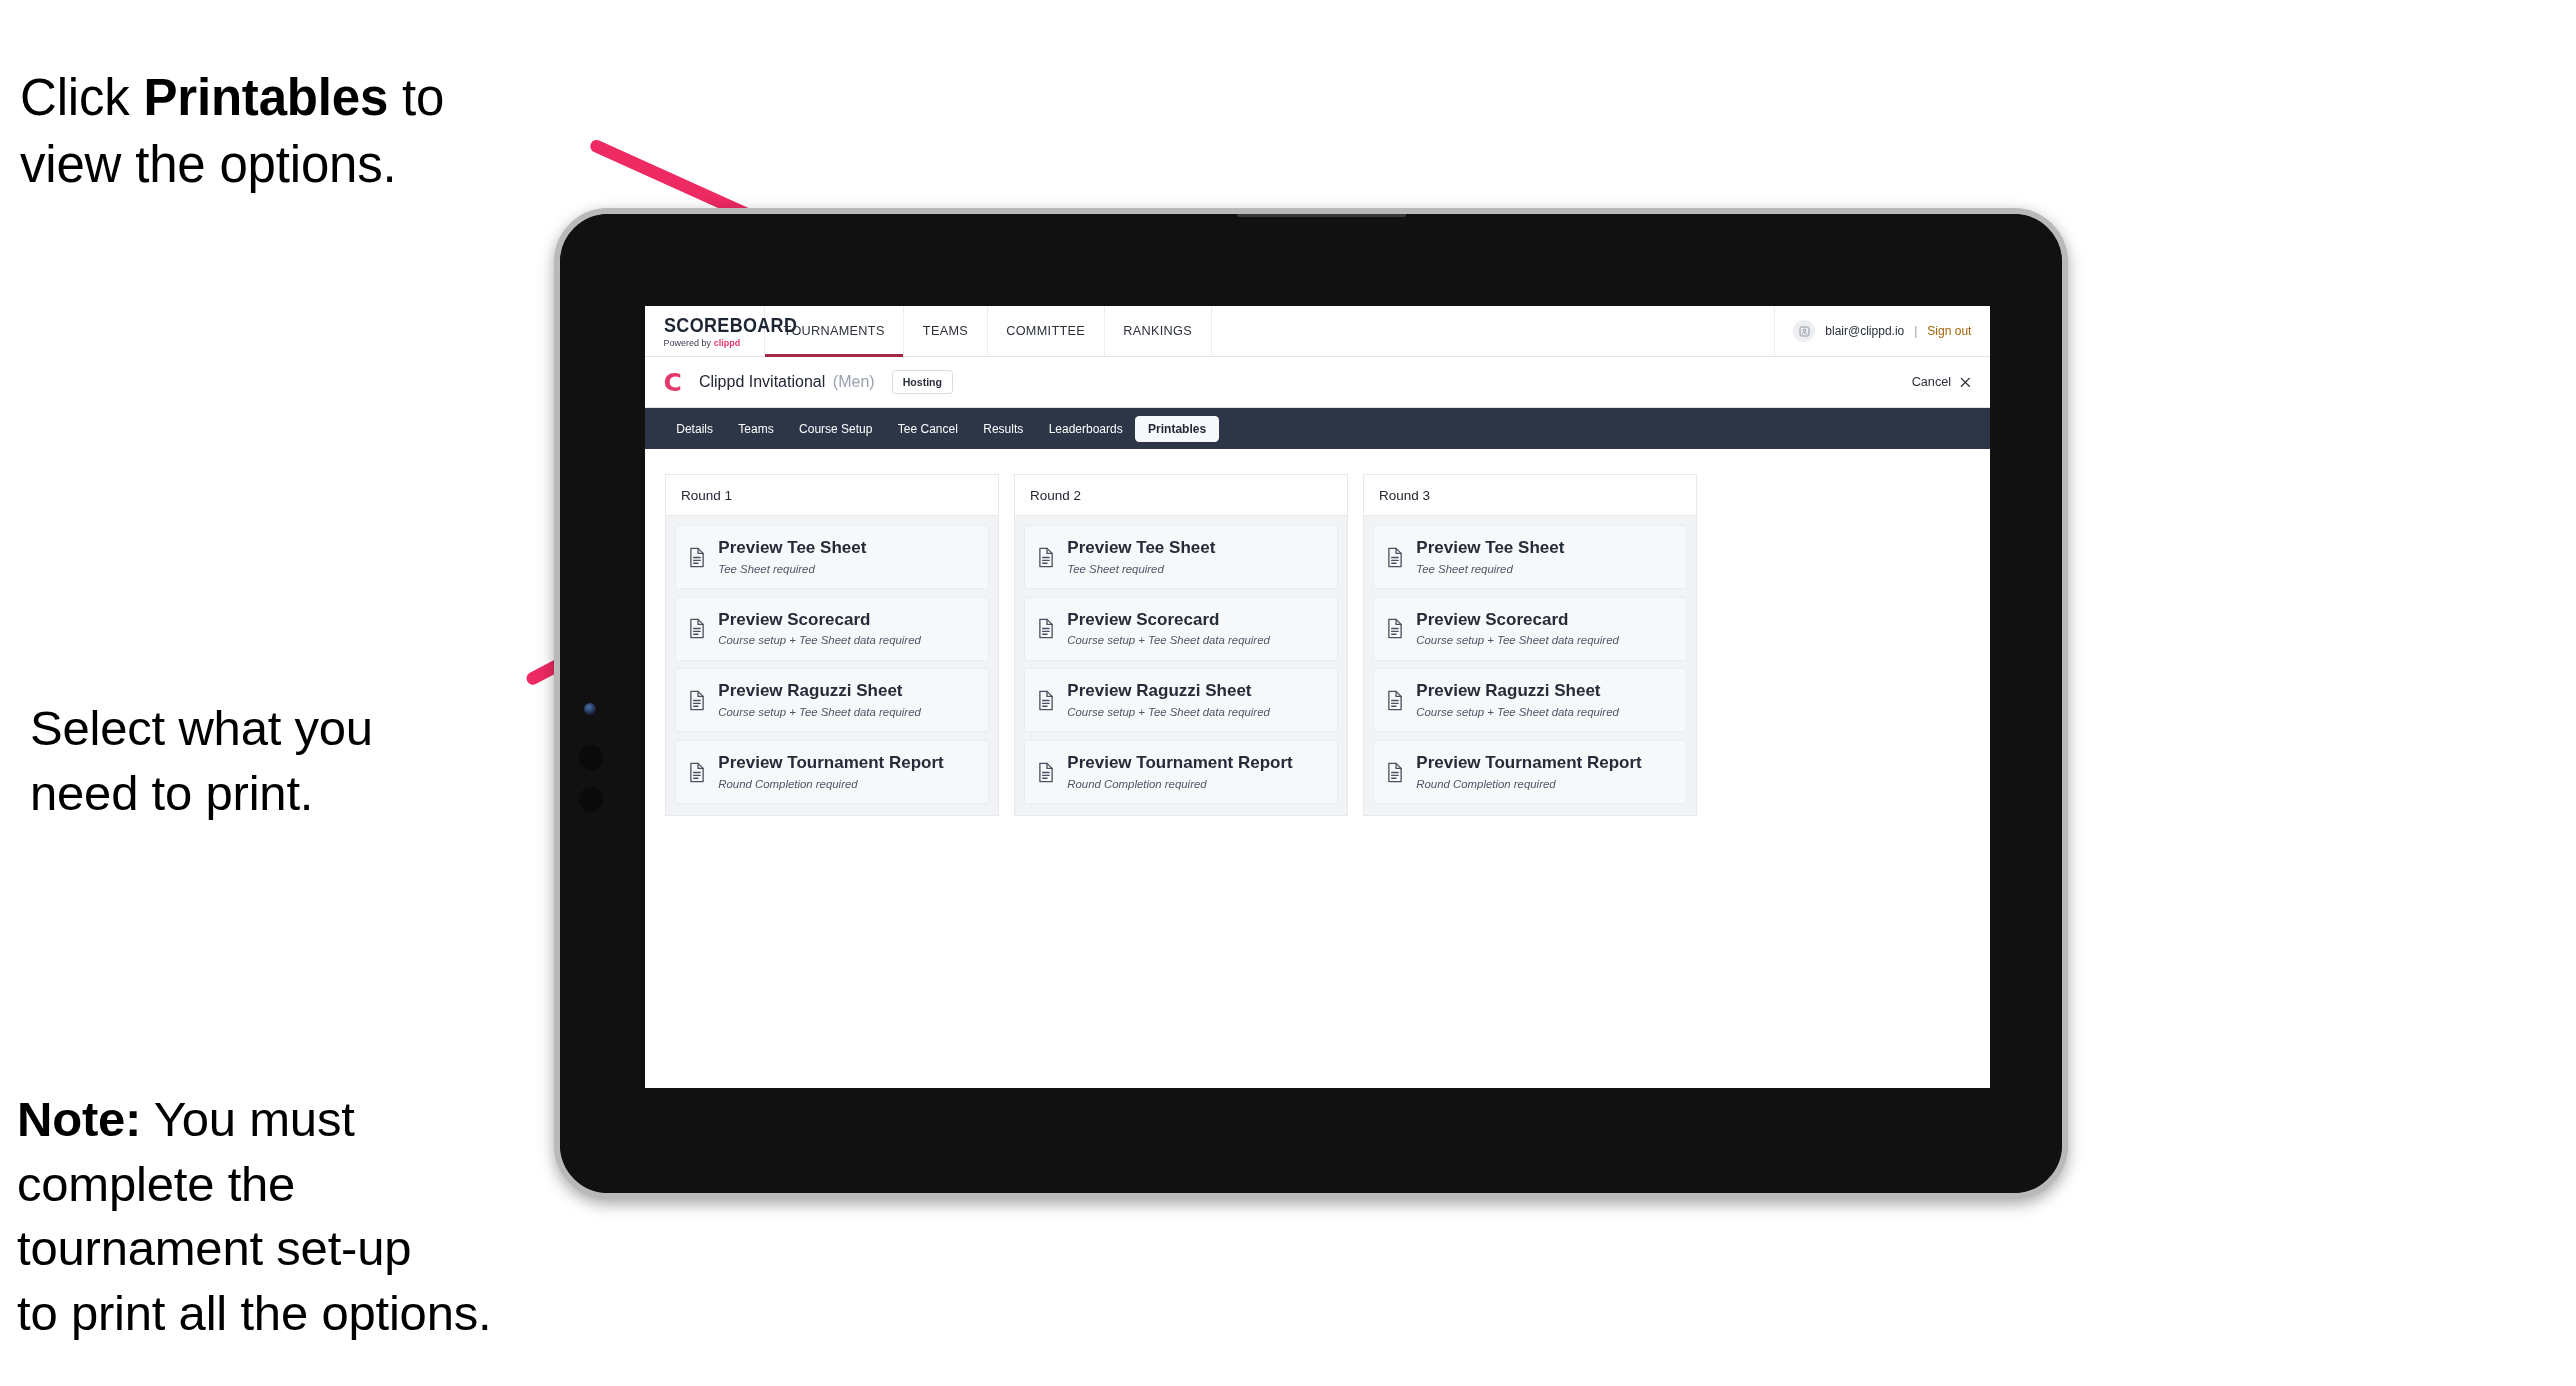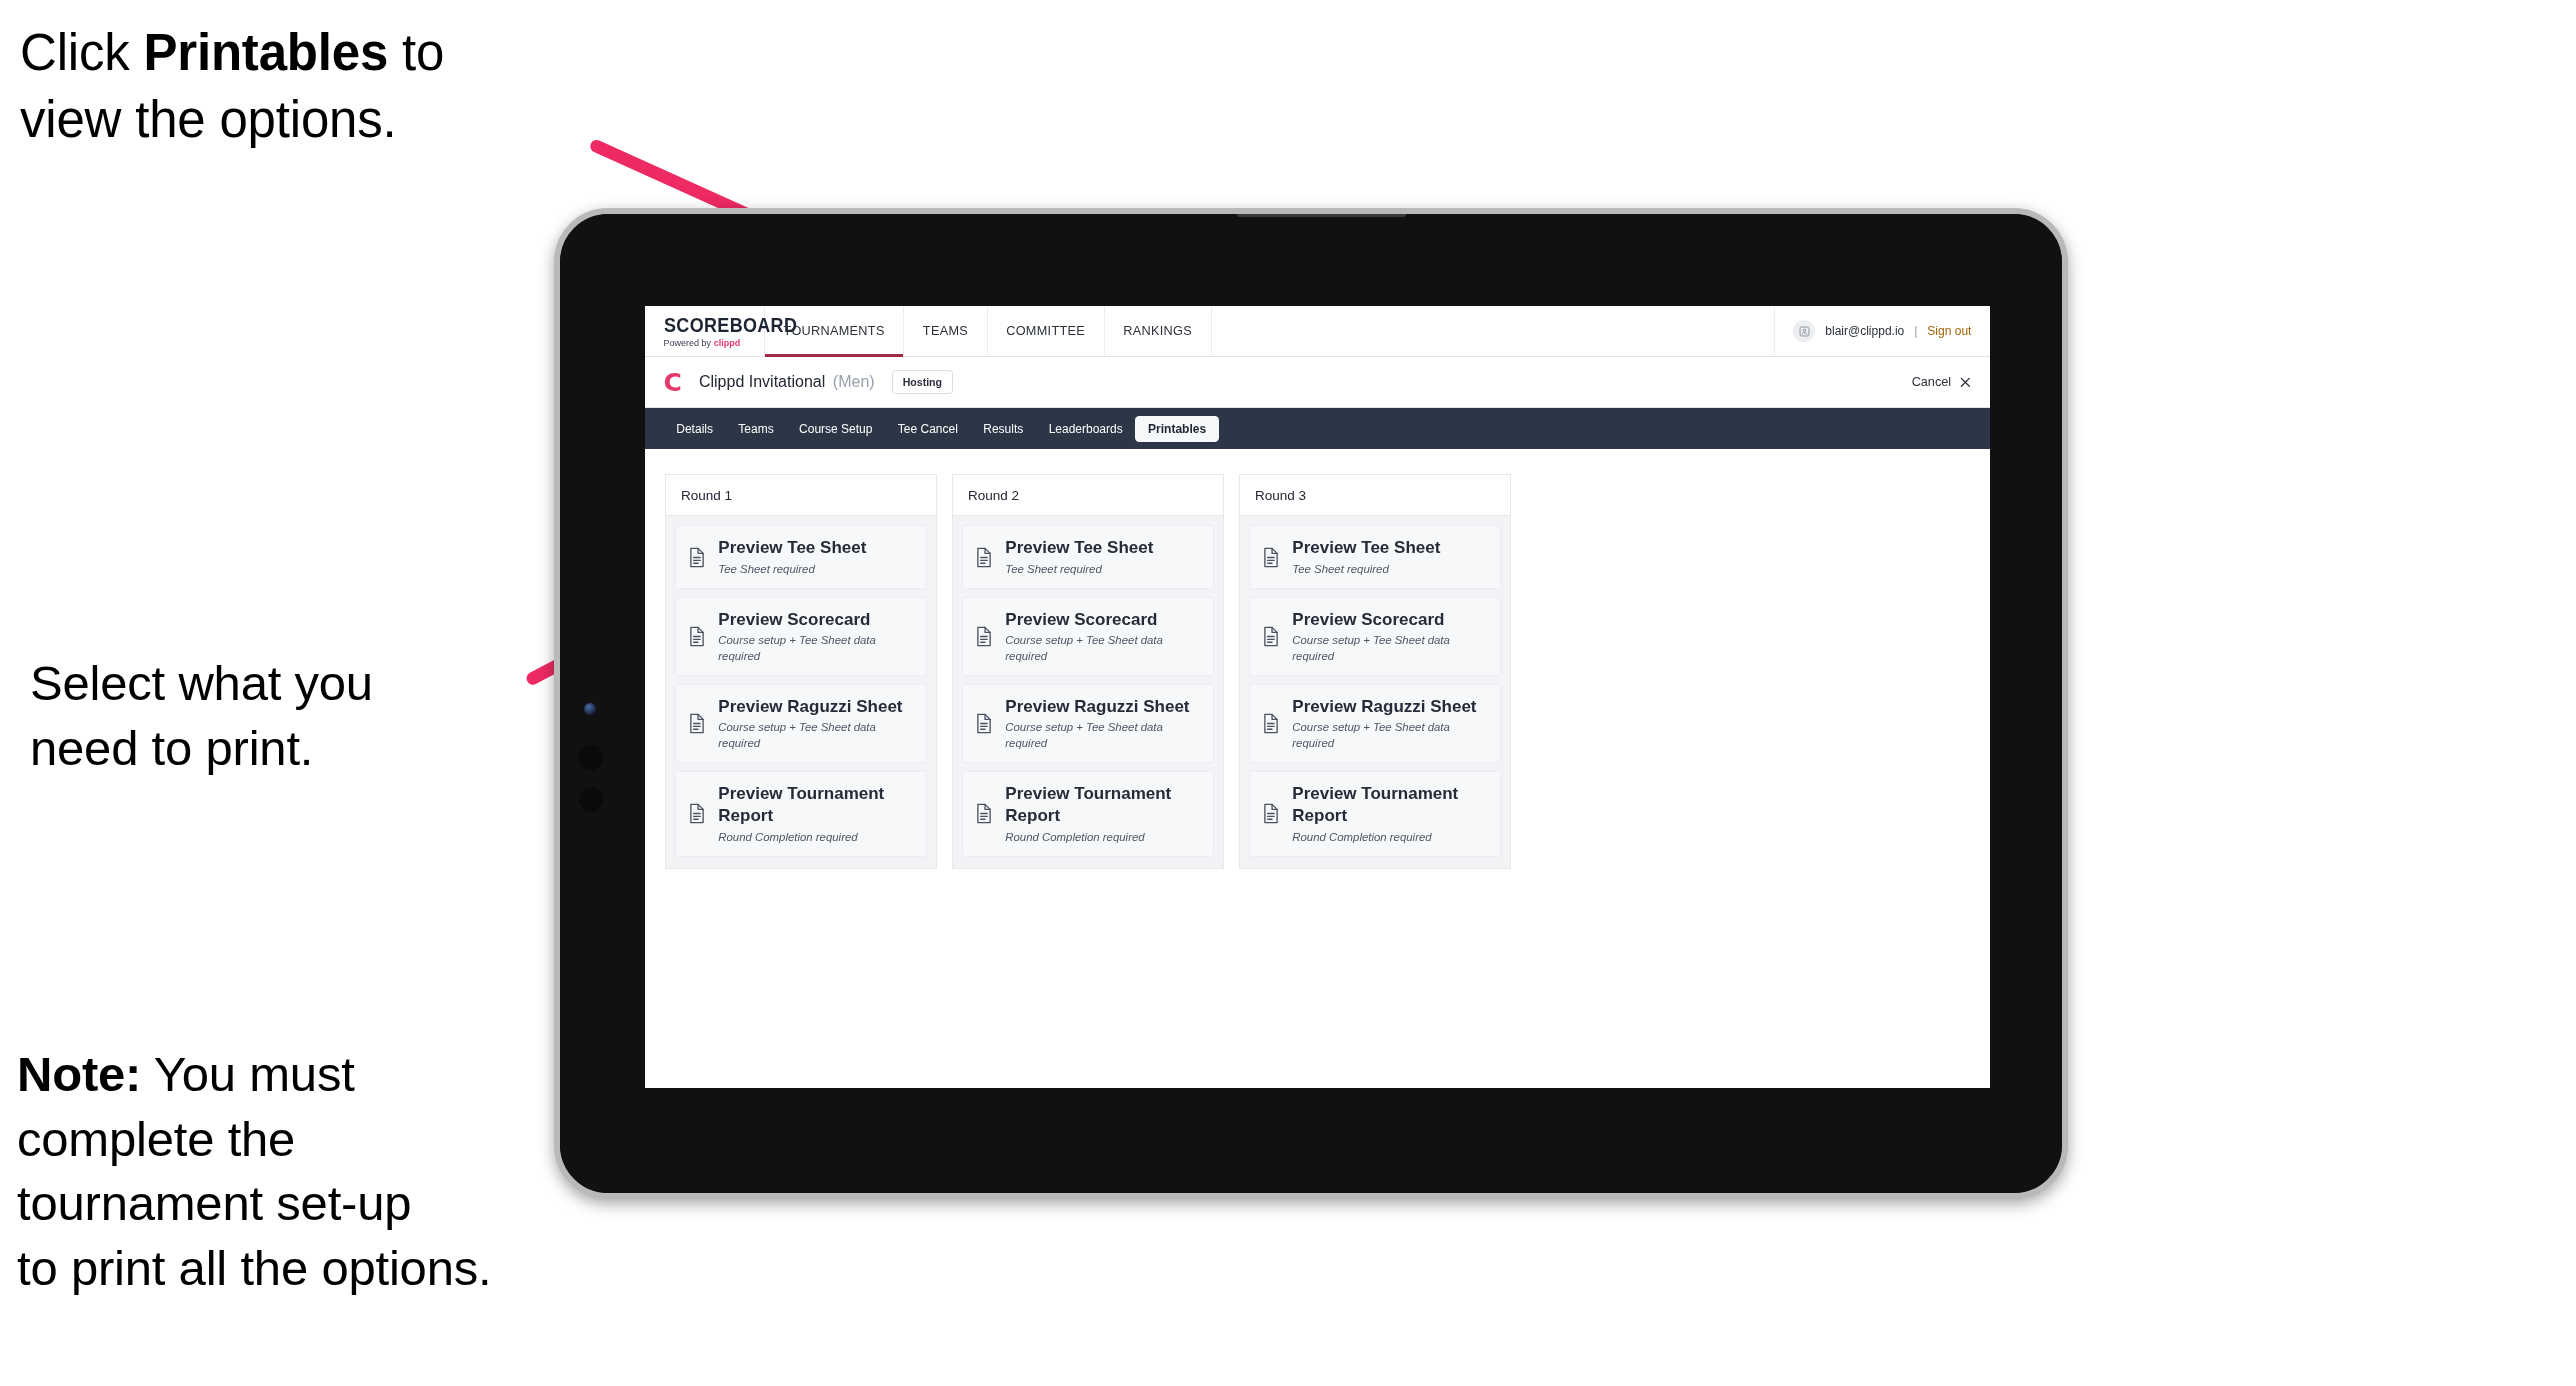--- a/index.html
+++ b/index.html
@@ -13,20 +13,21 @@
 
   
   .annot {
     position: absolute;
     color: #000000;
     font-family: "Liberation Sans", sans-serif;
     font-weight: 400;
     line-height: 1.32;
     white-space: pre-line;
     letter-spacing: -0.2px;
+    margin-top: 45px;
   }
   .annot b { font-weight: 700; }
   #annot-1 { left: 20px;  top: 18.6px;   font-size: 51px; width: 558px; }
   #annot-2 { left: 30px;  top: 651px;  font-size: 49px; width: 541px; }
   #annot-3 { left: 17px;  top: 1042px; font-size: 49px; width: 677px; }
 
   
   .arrow-svg { position: absolute; pointer-events: none; }
   #arrow-1 { left: 524px; top: 135px; }
   #arrow-2 { left: 507px; top: 584px; }
@@ -137,21 +138,21 @@
     font-size: 12px; color: #ffffff; padding: 6px 12.7px;
     border-radius: 4.2px; cursor: pointer; white-space: nowrap;
   }
   .subnav-item.active {
     background: #f7f8fa; color: #1e2533; font-weight: 700;
   }
 
   
   #content { padding: 25px 20px; background: #ffffff; height: 640px; }
   #rounds { display: flex; gap: 15px; align-items: flex-start; }
-  .round-col { width: 272px; background: #ffffff; }
+  .round-col { width: 334px; background: #ffffff; }
   .round-head {
     height: 41px; display: flex; align-items: center;
     padding: 0 15px; font-size: 13.5px; color: #222733;
     border: 0.8px solid #e6e8eb; border-bottom: none;
     background: #ffffff;
   }
   .round-body {
     background: #f2f3f5; border: 0.8px solid #e6e8eb;
     padding: 9.3px 9.3px 11px 9.3px;
     display: flex; flex-direction: column; gap: 7.6px;

